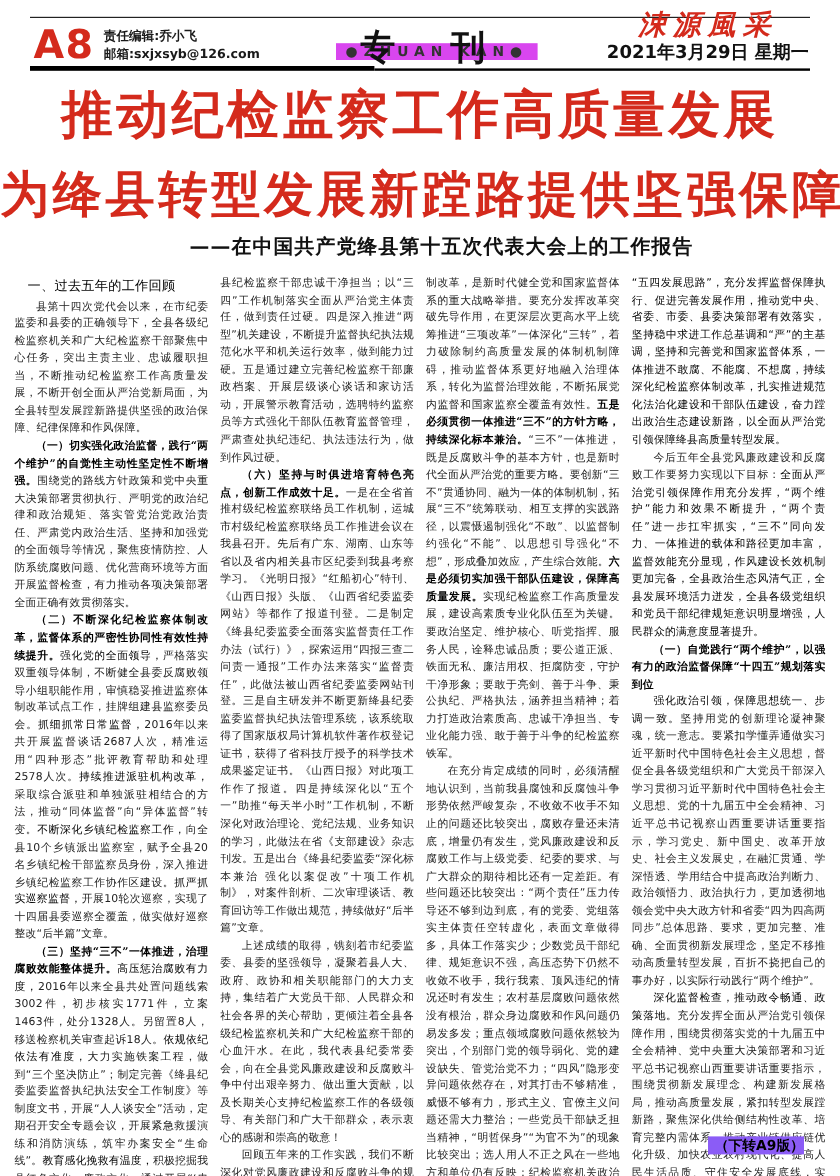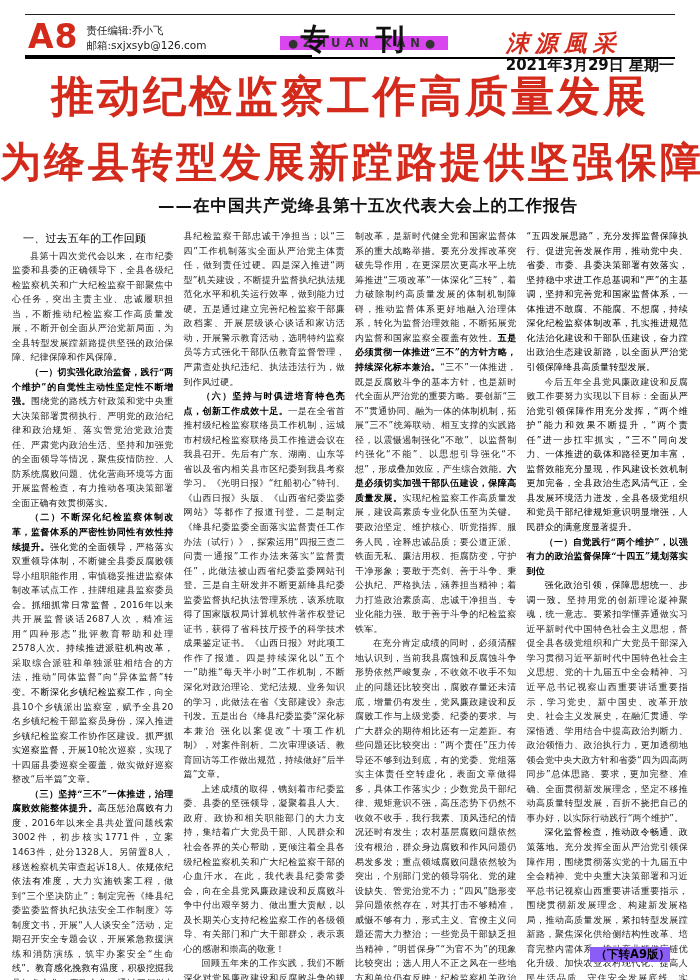--- a/index.html
+++ b/index.html
@@ -6,30 +6,30 @@
   .page{
     width:700px;height:980px;background:#ffffff;position:relative;
     margin:0 auto;overflow:hidden;
     font-family:"DejaVu Sans","Liberation Sans",sans-serif;color:#1a1a1a;
   }
   
   .masthead{position:relative;height:64px;}
   .top-rule{position:absolute;left:25px;right:25px;top:14px;border-top:1.5px solid #222;}
   .mh-left{position:absolute;left:28px;top:20px;display:flex;align-items:flex-start;gap:8px;}
   .page-no{color:var(--accent,#d42a1c);font-size:33px;font-weight:900;line-height:34px;letter-spacing:1px;}
-  .editor{font-size:10.5px;font-weight:normal;line-height:15px;padding-top:3px;}
+  .editor{font-size:10.5px;font-weight:bold;line-height:15px;padding-top:3px;}
   .zk-latin{
     position:absolute;top:8px;left:52%;transform:translateX(-50%);
     background:#d946ef;padding:0 8px;font-size:11.5px;font-weight:bold;letter-spacing:5px;color:#333;white-space:nowrap;margin-top:28px;
   }
   .zk-cn{
     position:absolute;top:20px;left:52%;transform:translateX(-50%);
     font-size:29px;font-weight:900;letter-spacing:46px;padding-left:23px;white-space:nowrap;color:#111;
   }
-  .mh-right{position:absolute;right:26px;top:31px;}
+  .mh-right{position:absolute;right:26px;top:9px;text-align:center;}
   .paper-name{
     color:var(--accent,#d42a1c);font-size:23px;font-weight:bold;letter-spacing:6px;
     font-family:"DejaVu Serif","Liberation Serif",serif;font-style:italic;line-height:24px;white-space:nowrap;
   }
   .date-line{font-size:15px;font-weight:bold;color:#111;margin-top:1px;white-space:nowrap;}
   .bar-thick{position:absolute;left:25px;top:55px;width:287px;border-top:4px solid #000;}
   .bar-thin{position:absolute;left:312px;right:25px;top:56.5px;border-top:2px solid #000;}
   
   .headline{
     margin:0;text-align:center;color:var(--accent,#d42a1c);font-weight:900;

